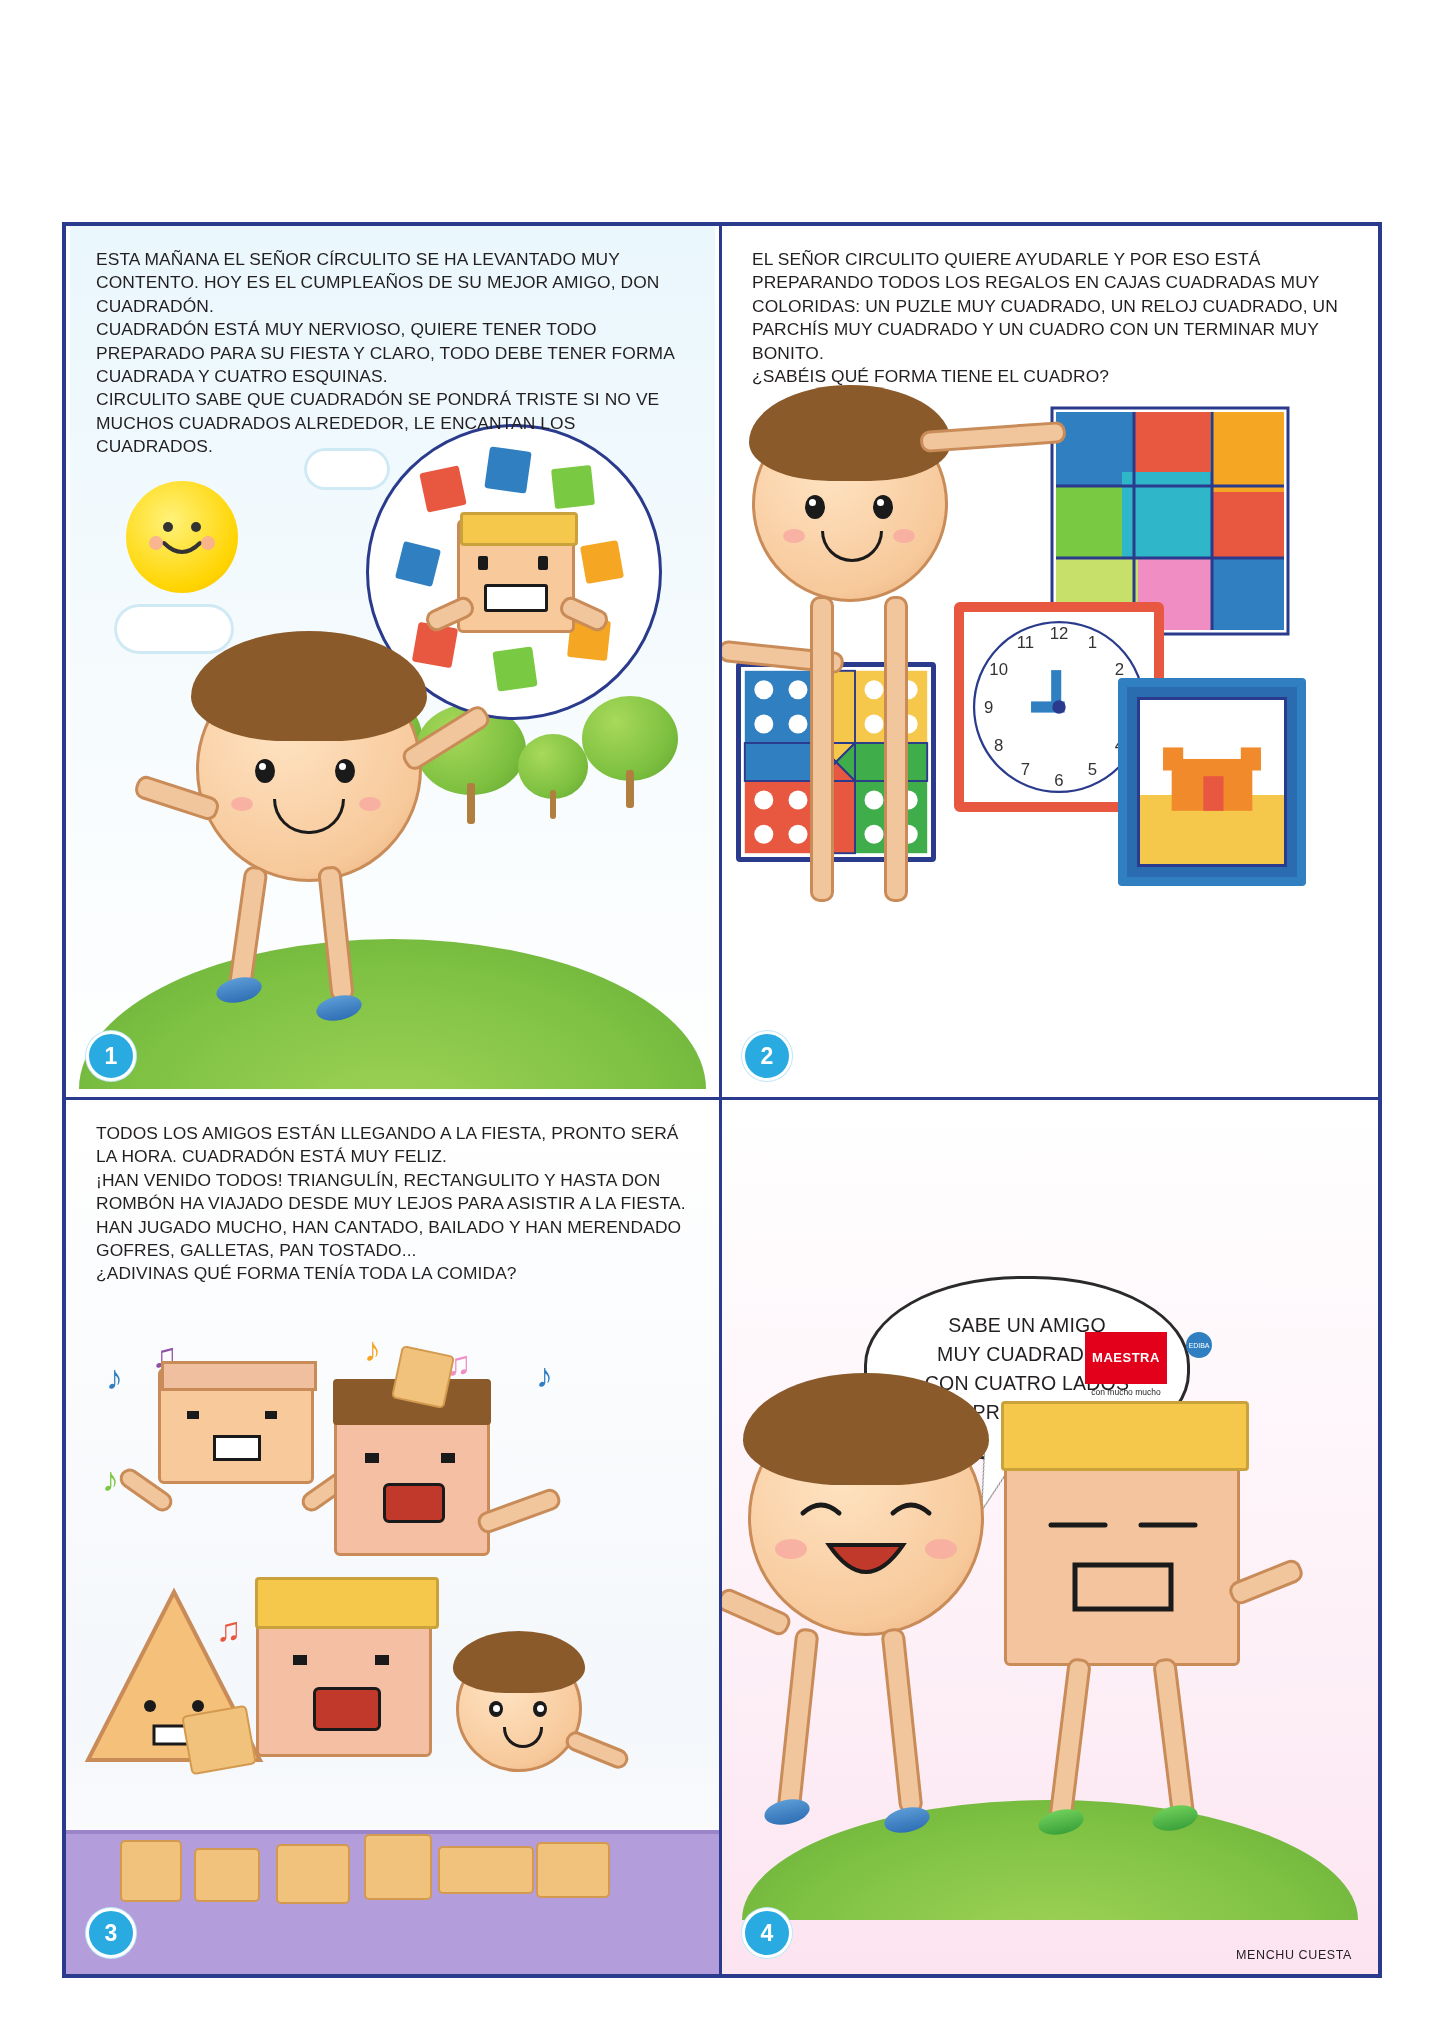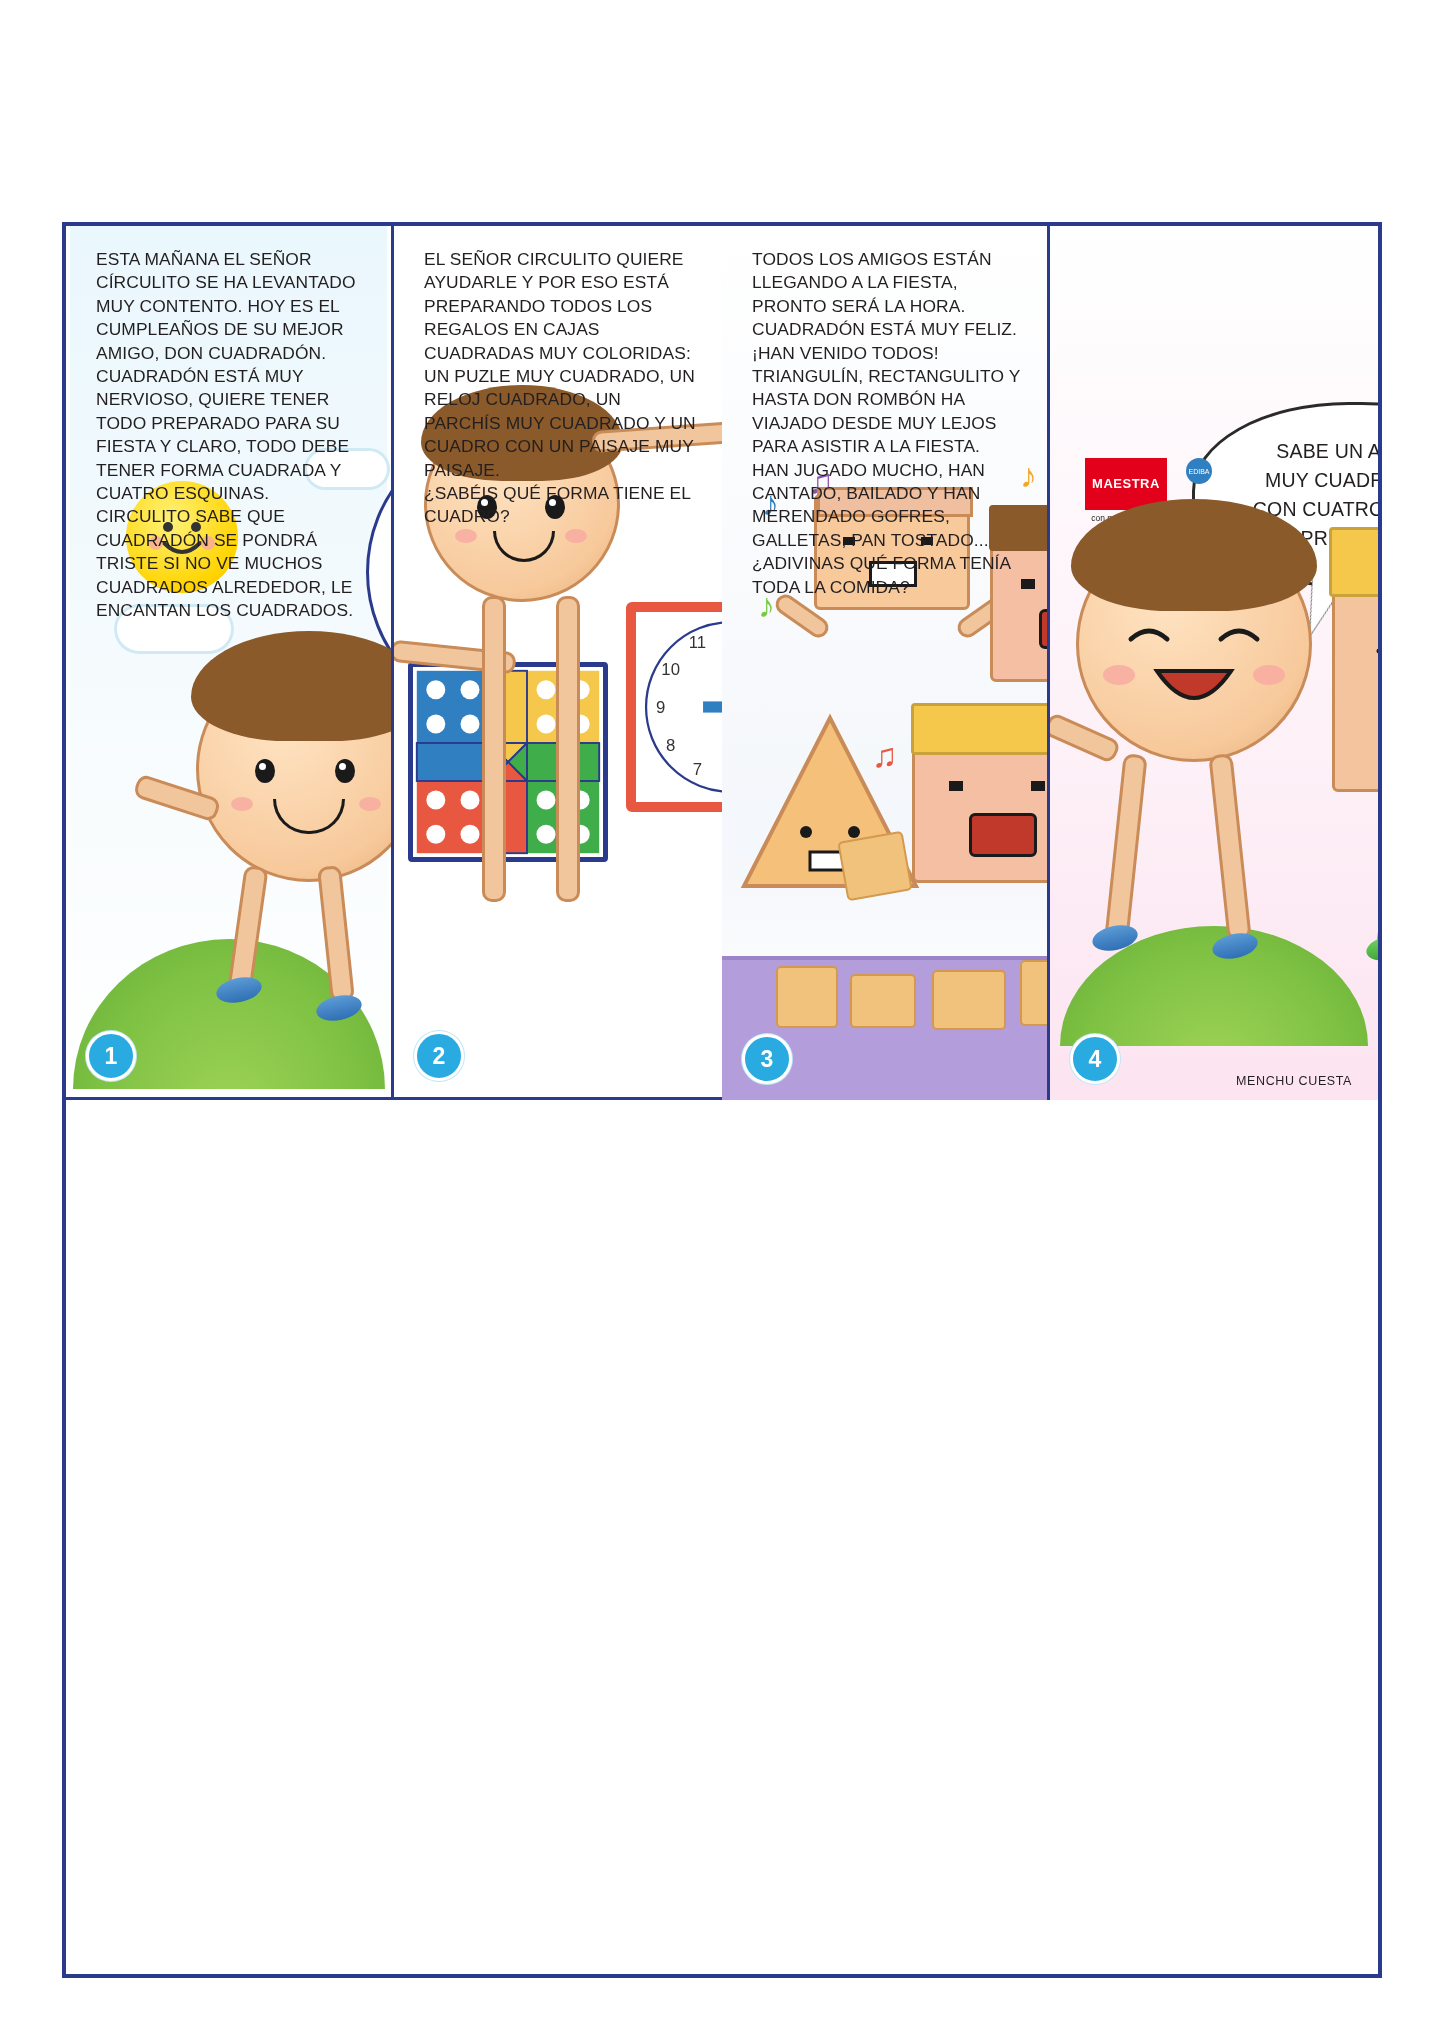--- a/index.html
+++ b/index.html
@@ -21,21 +21,21 @@
   .title .w1{color:#8e4fa8;}
   .title .w2{color:#e6007e;}
 
   
   .grid{
     position:absolute;left:62px;top:222px;
     width:1320px;height:1756px;
     border:4px solid #2a3a8c;
     box-sizing:border-box;
     display:grid;
-    grid-template-columns:1fr 1fr 1fr 1fr;
+    grid-template-columns:1fr 1fr;
     grid-template-rows:1fr 1fr;
   }
   .panel{position:relative;overflow:hidden;box-sizing:border-box;}
   .panel.b1{border-right:3px solid #2a3a8c;border-bottom:3px solid #2a3a8c;}
   .panel.b2{border-bottom:3px solid #2a3a8c;}
   .panel.b3{border-right:3px solid #2a3a8c;}
 
   .ptext{
     position:absolute;left:30px;top:22px;right:24px;
     font-size:17.4px;line-height:1.345;color:#231f20;
@@ -317,21 +317,21 @@
           <div class="cheek" style="left:28px;top:120px;"></div>
           <div class="cheek" style="left:138px;top:120px;"></div>
           <div class="smile" style="left:66px;top:122px;width:56px;height:28px;"></div>
         </div>
         <div class="limb" style="left:198px;top:200px;width:140px;height:16px;transform:rotate(-4deg);"></div>
         <div class="limb" style="left:-4px;top:420px;width:120px;height:16px;transform:rotate(6deg);"></div>
         <div class="limb" style="left:88px;top:370px;width:18px;height:300px;"></div>
         <div class="limb" style="left:162px;top:370px;width:18px;height:300px;"></div>
       </div>
 
-      <div class="ptext">EL SEÑOR CIRCULITO QUIERE AYUDARLE Y POR ESO ESTÁ PREPARANDO TODOS LOS REGALOS EN CAJAS CUADRADAS MUY COLORIDAS: UN PUZLE MUY CUADRADO, UN RELOJ CUADRADO, UN PARCHÍS MUY CUADRADO Y UN CUADRO CON UN PAISAJE MUY PAISAJE.
+      <div class="ptext">EL SEÑOR CIRCULITO QUIERE AYUDARLE Y POR ESO ESTÁ PREPARANDO TODOS LOS REGALOS EN CAJAS CUADRADAS MUY COLORIDAS: UN PUZLE MUY CUADRADO, UN RELOJ CUADRADO, UN PARCHÍS MUY CUADRADO Y UN CUADRO CON UN TERMINAR MUY BONITO.
 ¿SABÉIS QUÉ FORMA TIENE EL CUADRO?</div>
       <div class="badge">2</div>
     </div>
 
     <div class="panel b3 p3">
       <div class="bg"></div>
 
       <div class="note" style="left:40px;top:258px;color:#2f7fc1;">♪</div>
       <div class="note" style="left:86px;top:236px;color:#8e4fa8;">♫</div>
       <div class="note" style="left:298px;top:230px;color:#f5a623;">♪</div>

